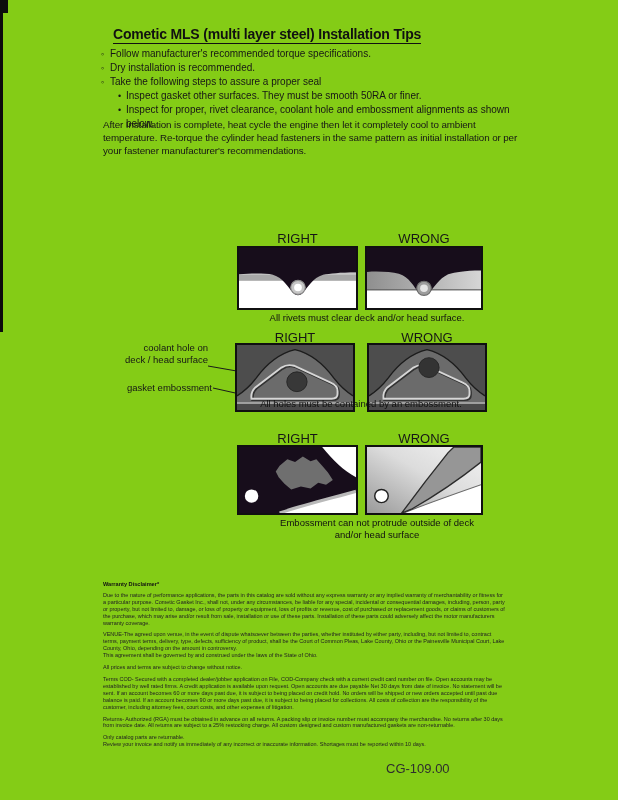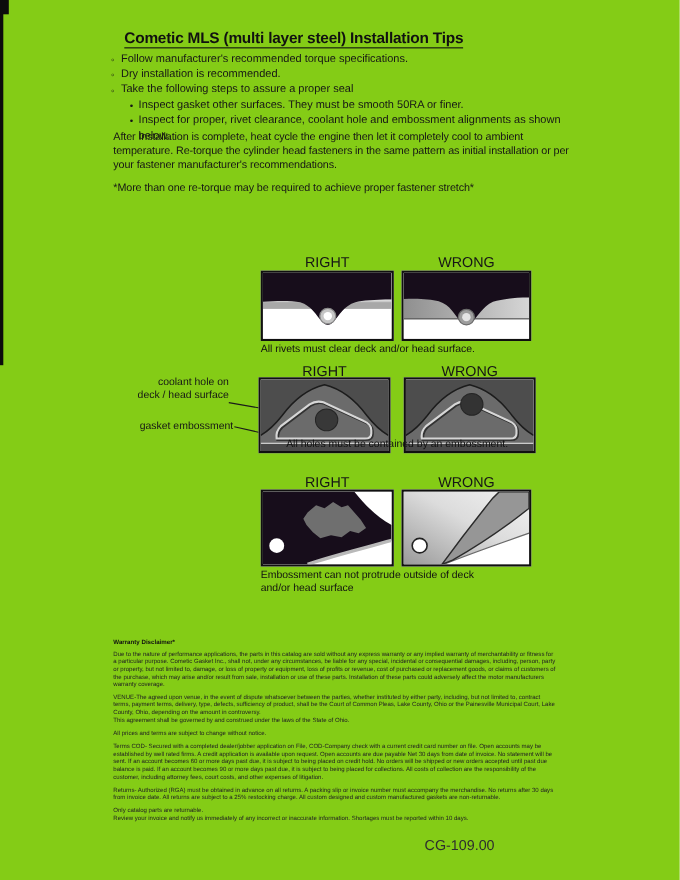--- a/index.html
+++ b/index.html
@@ -25,21 +25,21 @@
   
   .diesel{position:absolute;left:103px;top:118px;width:424px;font-size:9.8px;
           line-height:13px;letter-spacing:-0.1px;color:#161616;}
   .diesel h2{font-size:12px;margin:0 0 7px 0;color:#111;}
   .diesel p{margin:0 0 8px 0;}
 
   
   .rw-label{position:absolute;font-size:13px;color:#161616;text-align:center;}
   .diag{position:absolute;border:2px solid #101010;box-sizing:border-box;background:#fff;}
   .diag svg{display:block;width:100%;height:100%;}
-  .caption{position:absolute;font-size:9.5px;color:#111;line-height:12px;}
+  .caption{position:absolute;font-size:9.5px;color:#111;line-height:12px;text-align:center;}
   .ann-label{position:absolute;font-size:9.5px;line-height:12px;color:#161616;text-align:right;}
   .leader{position:absolute;pointer-events:none;}
 
   
   .legal{position:absolute;left:103px;top:581px;width:402px;font-size:5.5px;
          line-height:6.9px;color:#222;}
   .legal h3{font-size:5.6px;margin:0 0 4px 0;color:#111;}
   .legal p{margin:0 0 5px 0;}
   .legal p.tight{margin:0;}
 
@@ -58,21 +58,20 @@
   <div class="tips">
     <div class="bullet"><span>Follow manufacturer's recommended torque specifications.</span></div>
     <div class="bullet"><span>Dry installation is recommended.</span></div>
     <div class="bullet"><span>Take the following steps to assure a proper seal</span></div>
     <div class="sub-bullet"><span>Inspect gasket other surfaces.  They must be smooth 50RA or finer.</span></div>
     <div class="sub-bullet"><span>Inspect for proper, rivet clearance, coolant hole and embossment alignments as shown below.</span></div>
   </div>
 
   <div class="diesel">
     <p>After Installation is complete, heat cycle the engine then let it completely cool to ambient temperature. Re-torque the cylinder head fasteners in the same pattern as initial installation or per your fastener manufacturer's recommendations.</p>
-    <p>*More than one re-torque may be required to achieve proper fastener stretch*</p>
   </div>
 
   <div class="rw-label" style="left:237px;top:231px;width:121px;">RIGHT</div>
   <div class="rw-label" style="left:365px;top:231px;width:118px;">WRONG</div>
 
   <div class="diag" style="left:237px;top:246px;width:121px;height:64px;">
     <svg viewBox="0 0 121 64" preserveAspectRatio="none">
       <rect x="0" y="0" width="121" height="64" fill="#ffffff"></rect>
       <rect x="0" y="27" width="121" height="8" fill="#a8a8a8"></rect>
       <rect x="0" y="27" width="121" height="1.5" fill="#c9c9c9"></rect>

